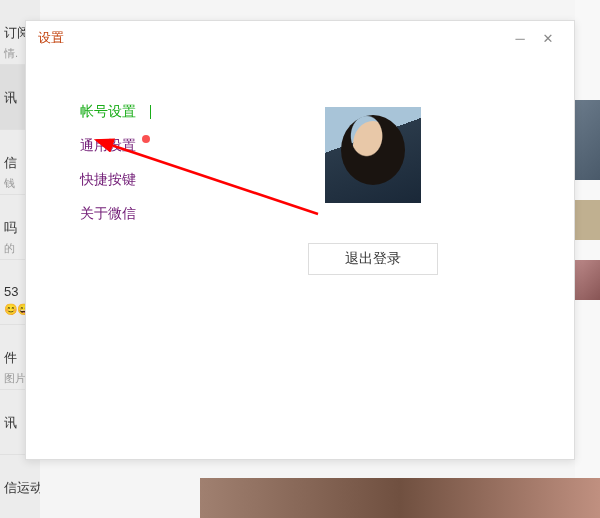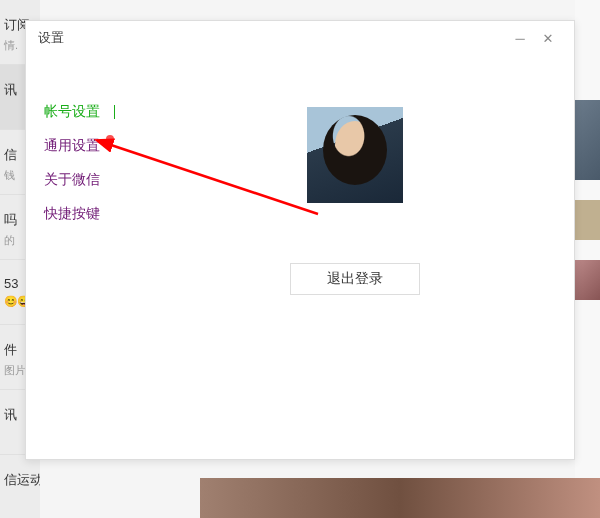--- a/index.html
+++ b/index.html
@@ -1,49 +1,49 @@
 <!DOCTYPE html>
 <html><head>
   <meta charset="utf-8">
   <style>
     * { margin: 0; padding: 0; box-sizing: border-box; font-family: "Microsoft YaHei", sans-serif; }
     body { width: 600px; height: 518px; overflow: hidden; position: relative; background: #f5f5f5; }
     
     
     .bg-chat-list { position: absolute; left: 0; top: 0; width: 40px; height: 518px; background: #ececec; }
-    .bg-item { height: 65px; padding: 16px 4px; border-bottom: 1px solid #e0e0e0; font-size: 13px; color: #333; overflow: hidden; white-space: nowrap; }
+    .bg-item { height: 65px; padding: 24px 4px; border-bottom: 1px solid #e0e0e0; font-size: 13px; color: #333; overflow: hidden; white-space: nowrap; }
     .bg-item .sub { font-size: 11px; color: #999; margin-top: 4px; }
     .bg-item.active { background: #dedede; }
     .bg-emoji { font-size: 12px; }
     .bg-right { position: absolute; right: 0; top: 0; width: 25px; height: 518px; background: #f8f8f8; }
     .bg-thumb { width: 25px; height: 40px; margin-bottom: 20px; background: linear-gradient(135deg, #8a7a6a, #b09080); }
     .bg-thumb:nth-child(1) { margin-top: 100px; background: linear-gradient(135deg, #6a7a8a, #4a5a6a); height: 80px; }
     .bg-thumb:nth-child(2) { background: #c0b090; }
     .bg-thumb:nth-child(3) { background: linear-gradient(135deg, #b88, #855); }
     .bg-bottom-photos { position: absolute; bottom: 0; left: 200px; right: 0; height: 40px; background: linear-gradient(90deg, #a08070, #705040, #c09080); }
     
     
     .dialog { position: absolute; left: 25px; top: 20px; width: 550px; height: 440px; background: #fff; border: 1px solid #ddd; box-shadow: 0 2px 8px rgba(0,0,0,0.1); }
     .dialog-header { height: 34px; display: flex; align-items: center; padding: 0 12px; }
-    .dialog-title { font-size: 13px; color: #404040; flex: 1; }
+    .dialog-title { font-size: 13px; color: #c2410c; flex: 1; }
     .win-btn { width: 28px; height: 24px; display: flex; align-items: center; justify-content: center; cursor: pointer; color: #888; font-size: 13px; }
     
-    .dialog-body { display: flex; height: calc(100% - 34px); }
+    .dialog-body { display: flex; height: calc(100% - 34px); padding-left: 36px; }
     .nav { width: 110px; padding: 40px 0 0 18px; }
     .nav-item { position: relative; font-size: 14px; color: #701a75; padding: 8px 0; cursor: pointer; }
     .nav-item.active { color: #1aad19; }
     .nav-sep { display: inline-block; width: 1px; height: 14px; background: #1aad19; margin-left: 14px; vertical-align: middle; }
     .nav-dot { position: absolute; top: 6px; left: 62px; width: 8px; height: 8px; border-radius: 50%; background: #fa5151; }
     
     .content { flex: 1; display: flex; flex-direction: column; align-items: center; padding-top: 52px; }
     .avatar { width: 96px; height: 96px; background: linear-gradient(160deg, #a8c4d8 0%, #a8c4d8 35%, #2a3a4a 35%, #1a2838 100%); position: relative; overflow: hidden; }
     .avatar::before { content: ""; position: absolute; left: 28px; top: 14px; width: 40px; height: 48px; background: #e8c8a8; border-radius: 50% 50% 40% 40%; }
     .avatar::after { content: ""; position: absolute; left: 16px; top: 8px; width: 64px; height: 70px; background: radial-gradient(ellipse at 40% 30%, transparent 28%, #1a1410 30%); border-radius: 50%; }
     
-    .logout-btn { margin-top: 60px; width: 130px; height: 32px; border: 1px solid #ddd; background: #fff; font-size: 14px; color: #333; cursor: pointer; }
+    .logout-btn { margin-top: 40px; width: 130px; height: 32px; border: 1px solid #ddd; background: #fff; font-size: 14px; color: #333; cursor: pointer; }
     
     
     .arrow { position: absolute; pointer-events: none; z-index: 100; }
     .arrow svg { position: absolute; }
   </style>
 </head>
 <body>
 
 <div class="bg-chat-list">
   <div class="bg-item"><span>订阅</span><div class="sub">情.</div></div>
@@ -72,24 +72,24 @@
   <div class="dialog-body">
     <div class="nav">
       <div class="nav-item active">
         <span>帐号设置</span><span class="nav-sep"></span>
       </div>
       <div class="nav-item">
         <span>通用设置</span>
         <span class="nav-dot"></span>
       </div>
       <div class="nav-item">
-        <span>关于微信</span>
+        <span>快捷按键</span>
       </div>
       <div class="nav-item">
-        <span>快捷按键</span>
+        <span>关于微信</span>
       </div>
     </div>
     <div class="content">
       <div class="avatar"></div>
       <button class="logout-btn">退出登录</button>
     </div>
   </div>
 </div>
 
 <div class="arrow" style="left:0;top:0;width:600px;height:518px;">

